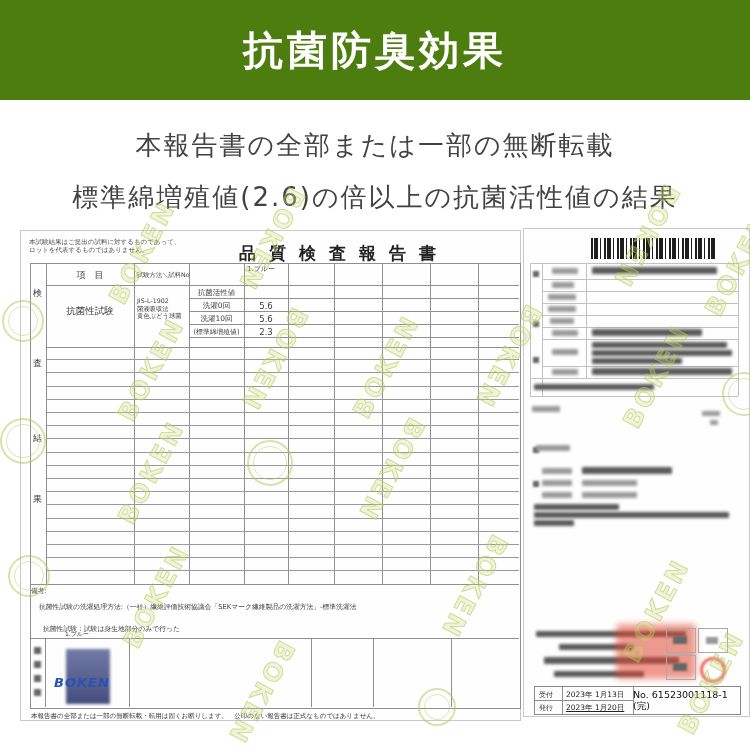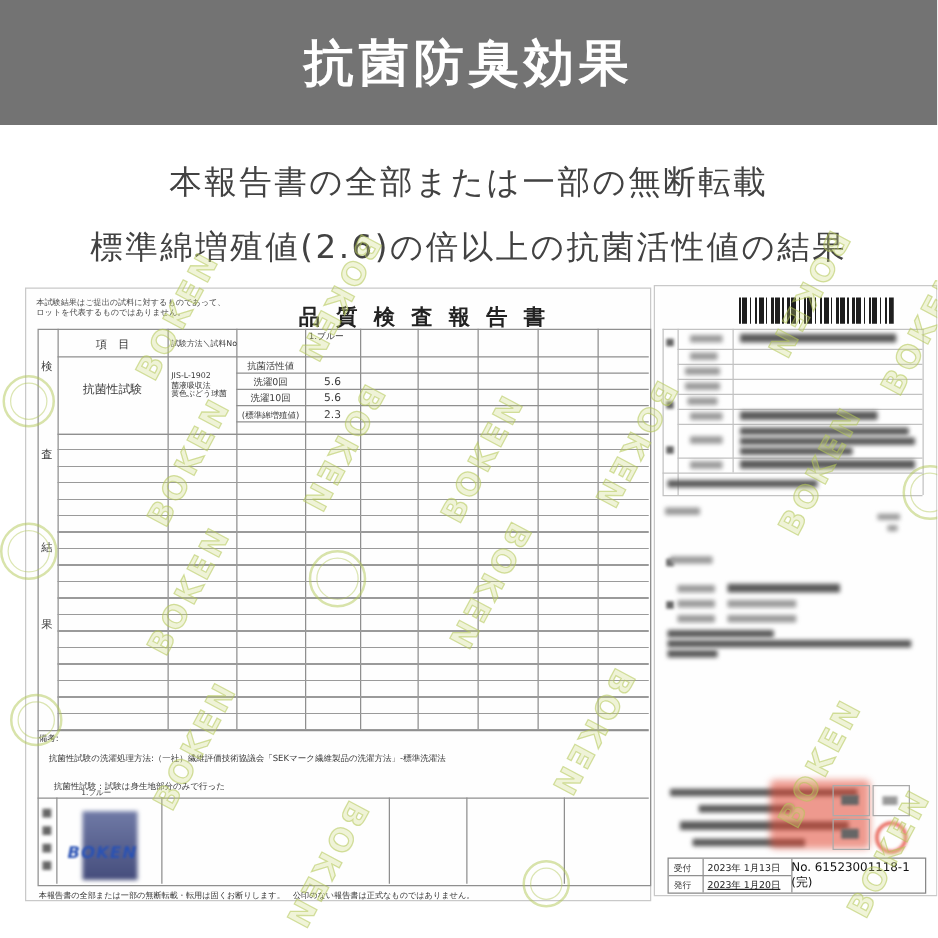--- a/index.html
+++ b/index.html
@@ -1,20 +1,20 @@
 <!DOCTYPE html>
 <html><head>
 <meta charset="utf-8">
 <style>
   html,body{margin:0;padding:0;background:#fff;}
   #canvas{position:relative;width:750px;height:750px;background:#fff;overflow:hidden;
           font-family:"DejaVu Sans","Liberation Sans",sans-serif;}
   .abs{position:absolute;}
   
-  #header-band{left:0;top:0;width:750px;height:100px;background:#737373;display:flex;align-items:center;justify-content:center;}
+  #header-band{left:0;top:0;width:750px;height:100px;background:#4d7c0f;display:flex;align-items:center;justify-content:center;}
   #header-band h1{margin:0;color:#ffffff;font-size:40px;font-weight:bold;letter-spacing:4px;}
   
   .lead{width:750px;text-align:center;color:#424242;font-size:26px;letter-spacing:2px;font-weight:500;}
   
   .sheet{position:absolute;background:#fefefe;border:1px solid #c9c9c9;}
   .vline{position:absolute;width:1px;background:#8f8f8f;}
   .hline{position:absolute;height:1px;background:#8f8f8f;}
   .thinline{background:#c2c2c2;}
   .cell-text{position:absolute;color:#3a3a3a;white-space:nowrap;}
   .blur-bar{position:absolute;filter:blur(1.6px);background:#5a5a5a;border-radius:1px;}

